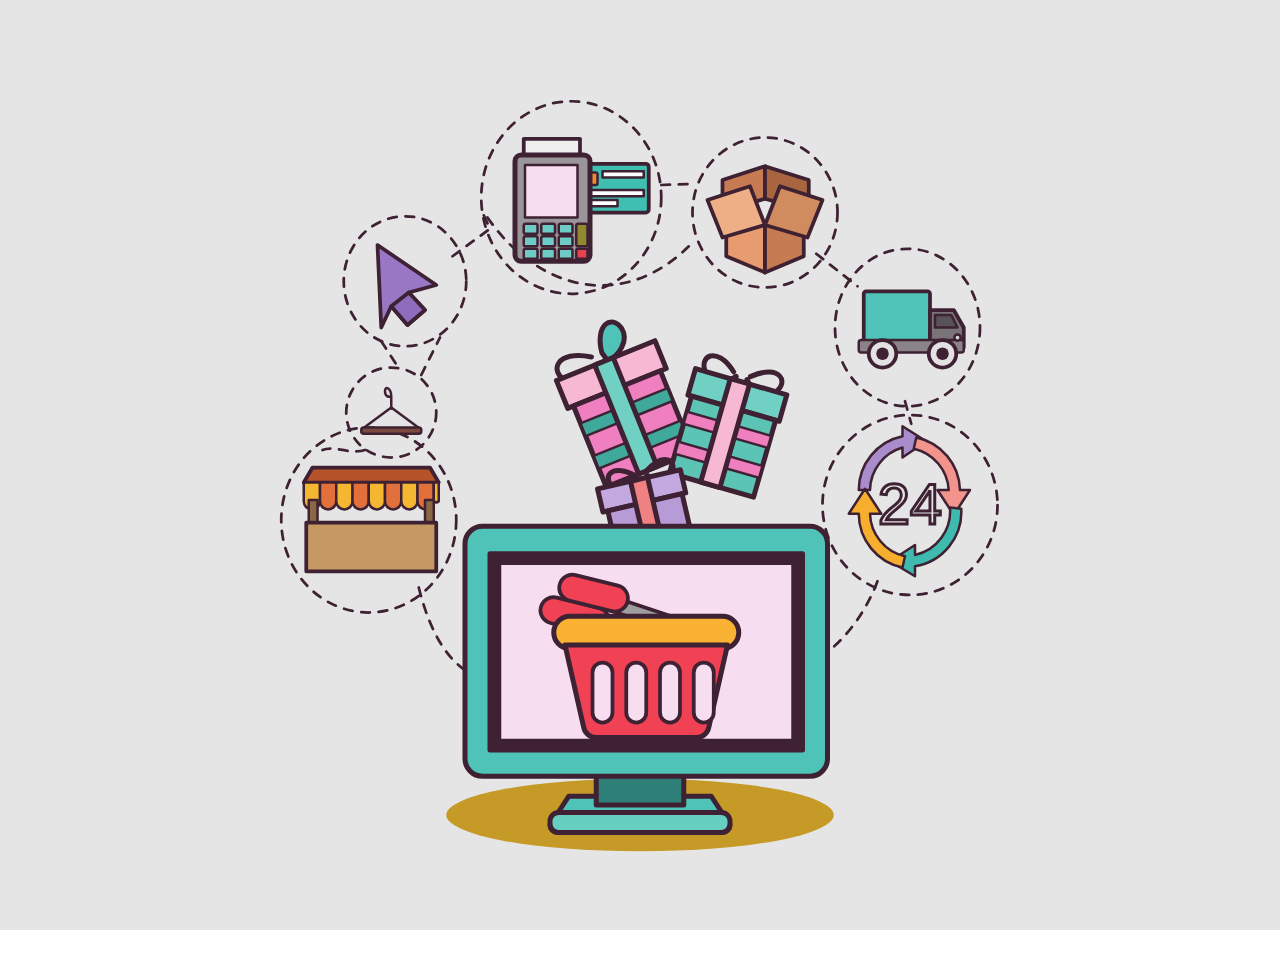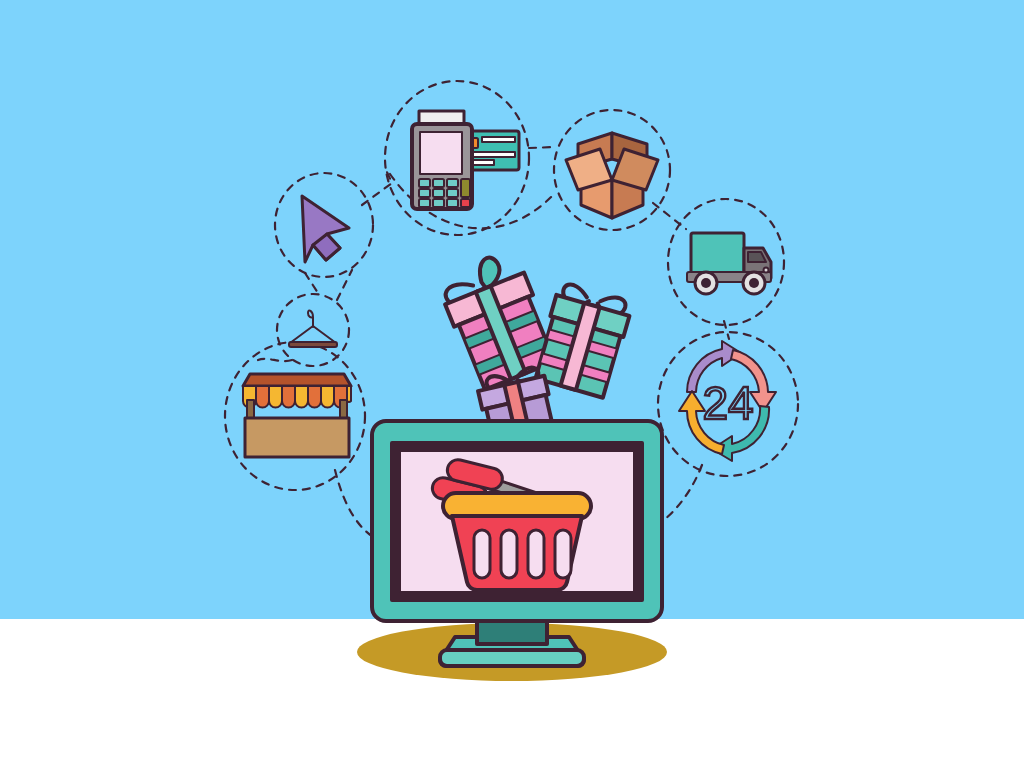--- a/index.html
+++ b/index.html
@@ -10,22 +10,22 @@
   }
   body {
     width: 1024px;
     height: 768px;
     overflow: hidden;
     font-family: "Liberation Sans", sans-serif;
   }
   #illustration-root {
     position: relative;
     width: 1024px;
-    height: 619px;
-    background: #7dd3fc;
+    height: 744px;
+    background: #e5e5e5;
   }
   #scene-svg {
     position: absolute;
     top: 0;
     left: 0;
     width: 1024px;
     height: 768px;
     display: block;
   }
   .outline {

